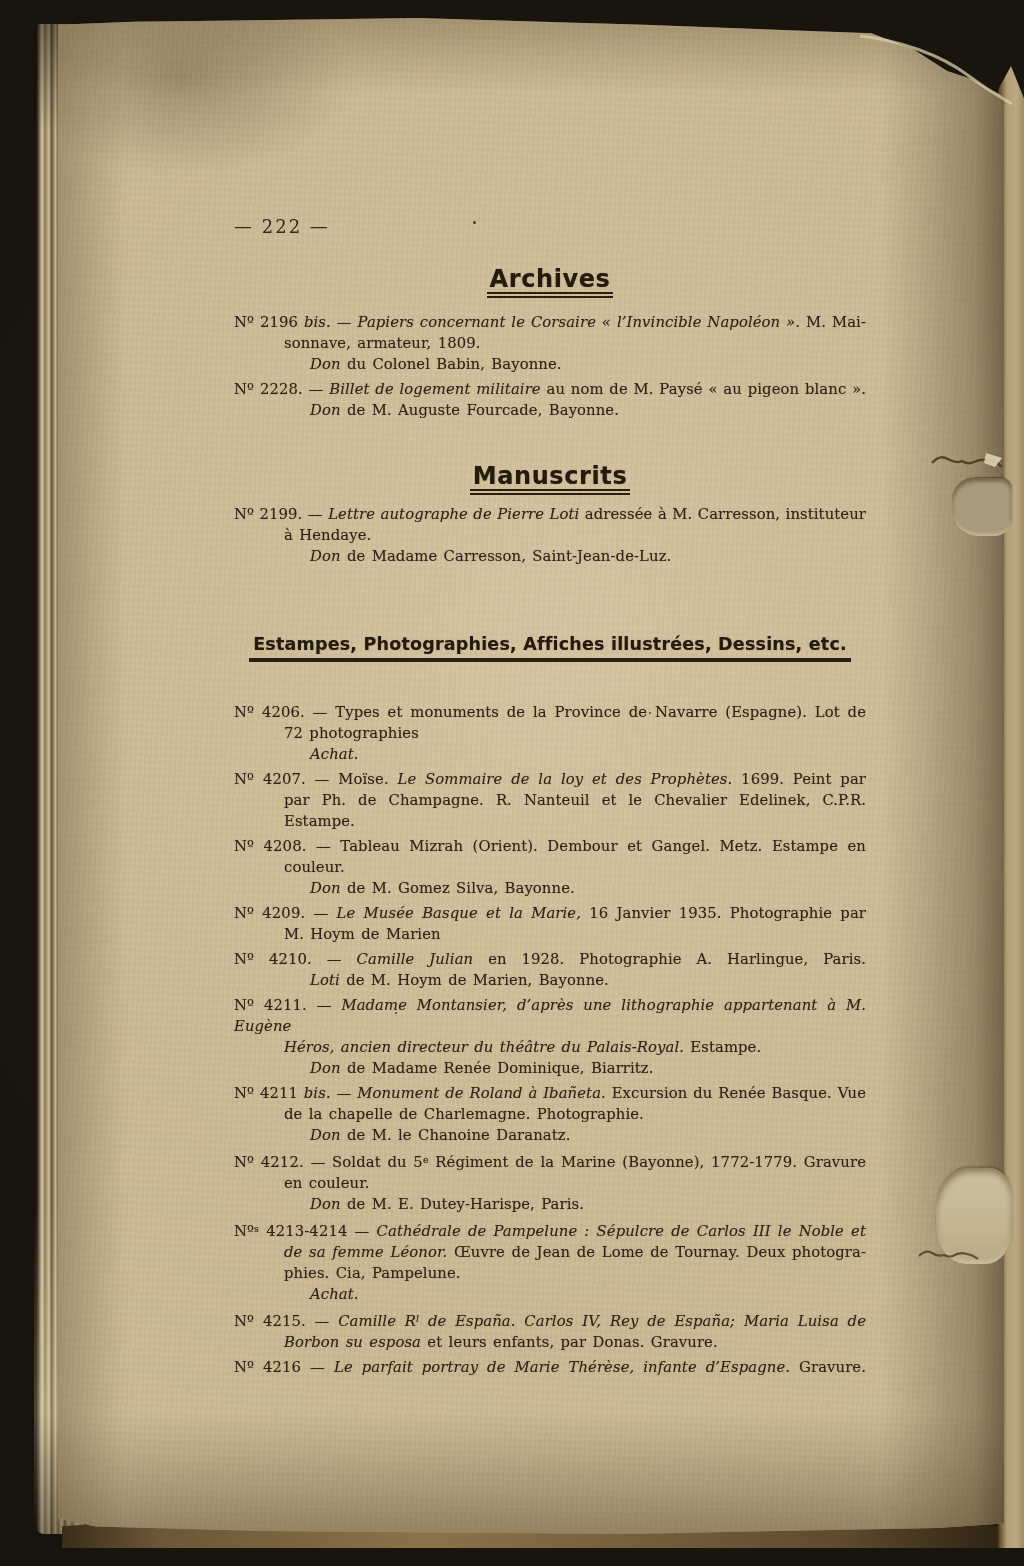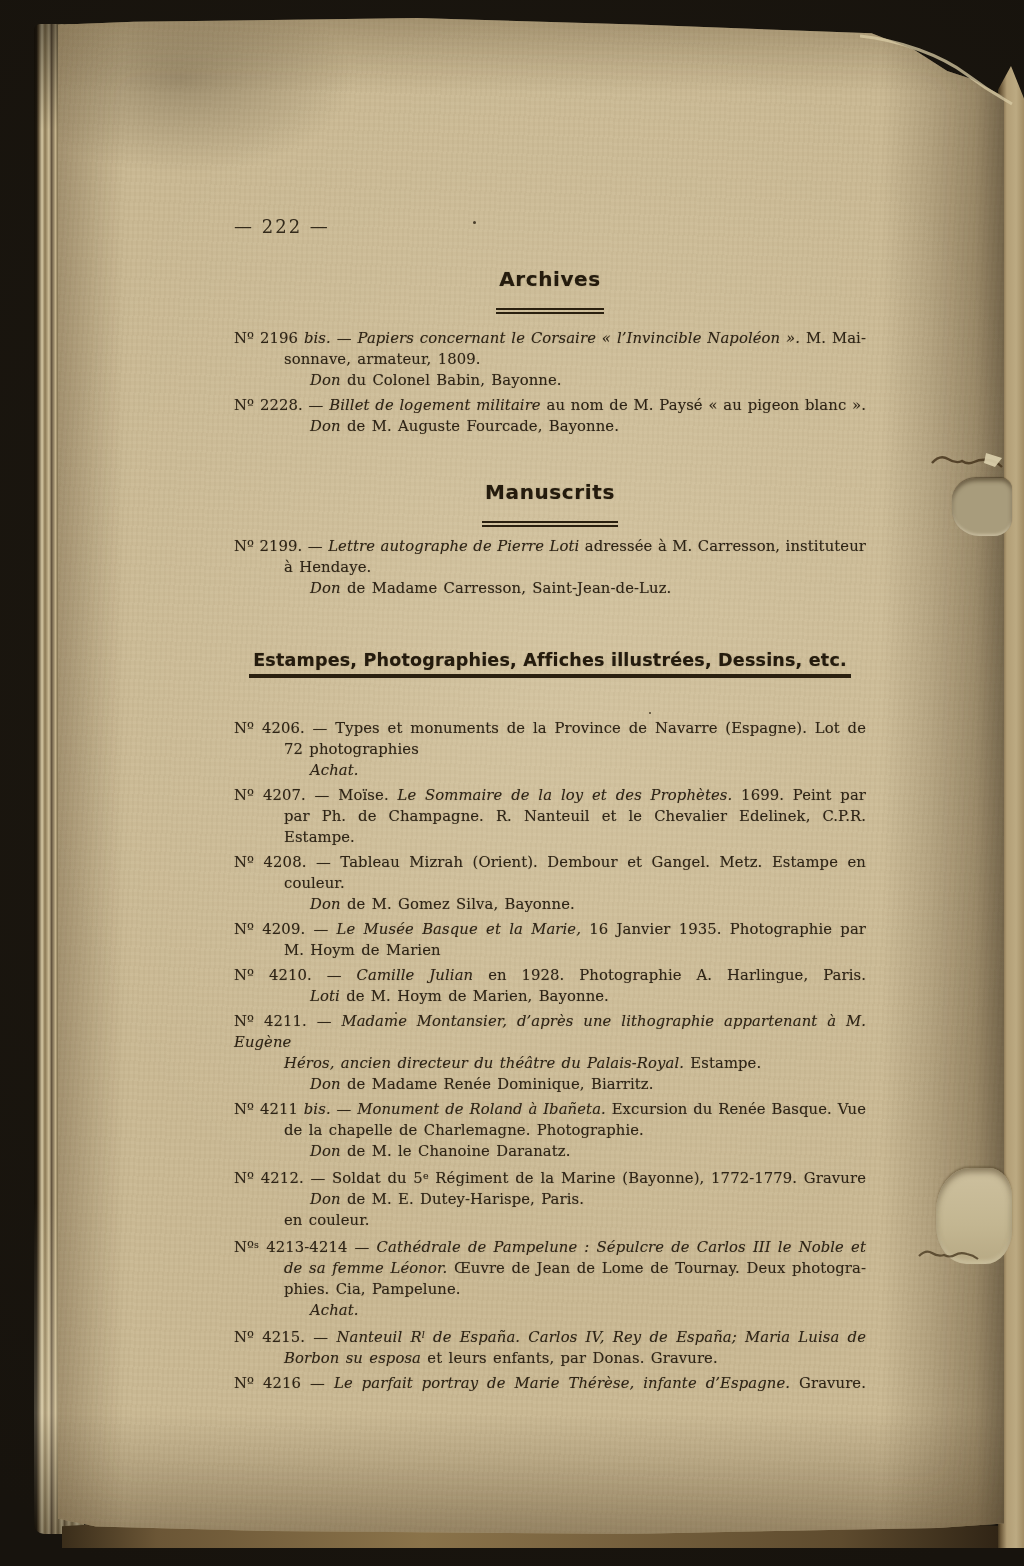--- a/index.html
+++ b/index.html
@@ -59,22 +59,22 @@
   }
 
   
   .textflow{position:absolute;left:176px;top:0;width:632px;padding-top:197px;color:#2e2416;}
   .page-number{font-size:18px;line-height:24px;letter-spacing:2px;color:#332a1b;}
   .head{text-align:center;}
   .title{
     display:inline-block;font-family:"DejaVu Sans", sans-serif;font-weight:bold;color:#241b0d;
     text-shadow:0 0 1px rgba(36,27,13,.45);
   }
-  .title.small{font-size:20px;line-height:26px;letter-spacing:.6px;border-bottom:6px double #2a2010;padding:0 3px 16px;}
-  .title.big{font-size:17.5px;line-height:24px;letter-spacing:.2px;border-bottom:4px solid #2a2010;padding:0 4px 2px;}
+  .title.small{font-size:24px;line-height:26px;letter-spacing:.6px;border-bottom:6px double #2a2010;padding:0 3px 0;}
+  .title.big{font-size:17.5px;line-height:24px;letter-spacing:.2px;border-bottom:4px solid #2a2010;padding:0 4px 2px;margin-top:16px;}
   .sec-archives .head{margin-top:27px;}
   .sec-archives .entries{margin-top:13px;}
   .sec-manuscrits .head{margin-top:43px;}
   .sec-manuscrits .entries{margin-top:8px;}
   .sec-estampes .head{margin-top:50px;}
   .sec-estampes .entries{margin-top:39px;}
 
   .entry{margin-bottom:4px;}
   .line{
     font-size:14.8px;line-height:21px;letter-spacing:.1px;word-spacing:1.5px;
@@ -178,31 +178,31 @@
               <div class="line ind1"><span class="seg it">Héros, ancien directeur du théâtre du Palais-Royal.</span><span class="seg rm"> Estampe.</span></div>
               <div class="line ind2"><span class="seg it">Don</span><span class="seg rm"> de Madame Renée Dominique, Biarritz.</span></div>
             </div>
             <div class="entry">
               <div class="line ind0 j"><span class="seg rm">Nº 4211 </span><span class="seg it">bis.</span><span class="seg rm"> — </span><span class="seg it">Monument de Roland à Ibañeta.</span><span class="seg rm"> Excursion du Renée Basque. Vue</span></div>
               <div class="line ind1"><span class="seg rm">de la chapelle de Charlemagne. Photographie.</span></div>
               <div class="line ind2"><span class="seg it">Don</span><span class="seg rm"> de M. le Chanoine Daranatz.</span></div>
             </div>
             <div class="entry">
               <div class="line ind0 j"><span class="seg rm">Nº 4212. — Soldat du 5</span><span class="seg sup">e</span><span class="seg rm"> Régiment de la Marine (Bayonne), 1772-1779. Gravure</span></div>
+              <div class="line ind1"><span class="seg rm">en couleur.</span></div>
               <div class="line ind2"><span class="seg it">Don</span><span class="seg rm"> de M. E. Dutey-Harispe, Paris.</span></div>
-              <div class="line ind1"><span class="seg rm">en couleur.</span></div>
             </div>
             <div class="entry">
               <div class="line ind0 j"><span class="seg rm">Nº</span><span class="seg sup">s</span><span class="seg rm"> 4213-4214 — </span><span class="seg it">Cathédrale de Pampelune : Sépulcre de Carlos III le Noble et</span></div>
               <div class="line ind1 j"><span class="seg it">de sa femme Léonor.</span><span class="seg rm"> Œuvre de Jean de Lome de Tournay. Deux photogra-</span></div>
               <div class="line ind1"><span class="seg rm">phies. Cia, Pampelune.</span></div>
               <div class="line ind2"><span class="seg it">Achat.</span></div>
             </div>
             <div class="entry">
-              <div class="line ind0 j"><span class="seg rm">Nº 4215. — </span><span class="seg it">Nanteuil R</span><span class="seg it sup">l</span><span class="seg it"> de España. Carlos IV, Rey de España; Maria Luisa de</span></div>
+              <div class="line ind0 j"><span class="seg rm">Nº 4215. — </span><span class="seg it">Camille R</span><span class="seg it sup">l</span><span class="seg it"> de España. Carlos IV, Rey de España; Maria Luisa de</span></div>
               <div class="line ind1"><span class="seg it">Borbon su esposa</span><span class="seg rm"> et leurs enfants, par Donas. Gravure.</span></div>
             </div>
             <div class="entry">
               <div class="line ind0 j"><span class="seg rm">Nº 4216 — </span><span class="seg it">Le parfait portray de Marie Thérèse, infante d’Espagne.</span><span class="seg rm"> Gravure.</span></div>
             </div>
           </div>
       </section>
     </div>
   </div>
 

